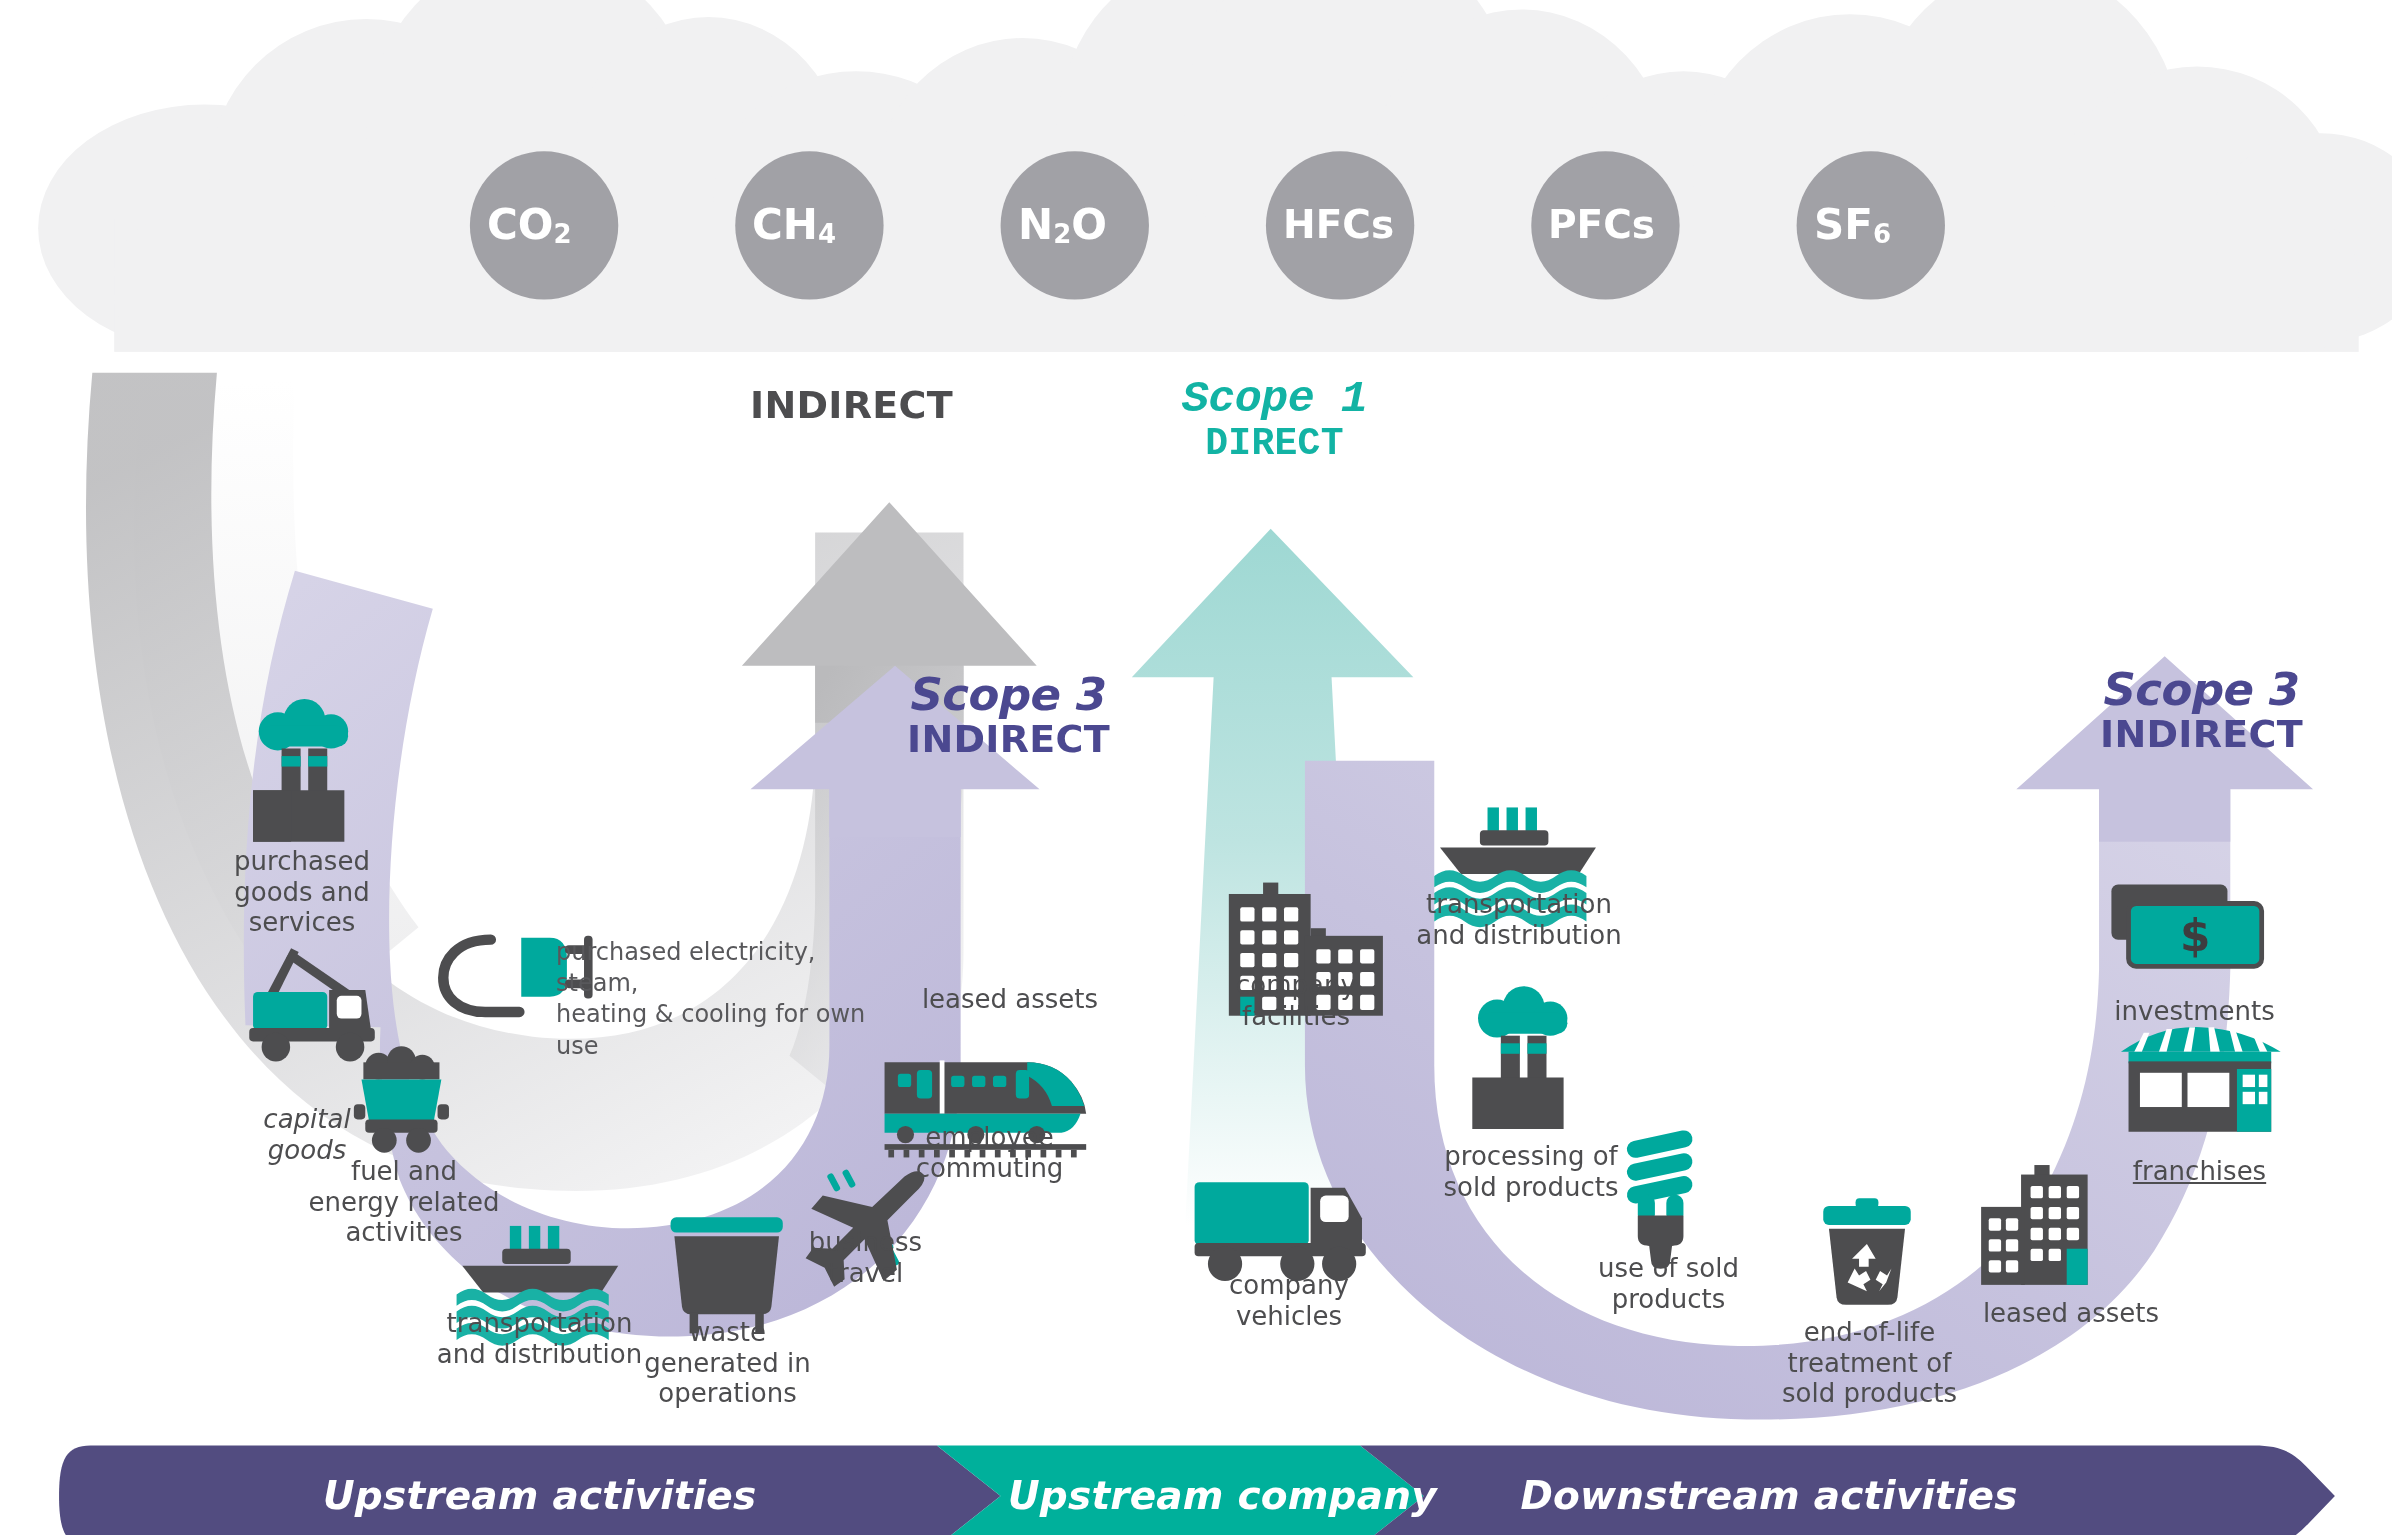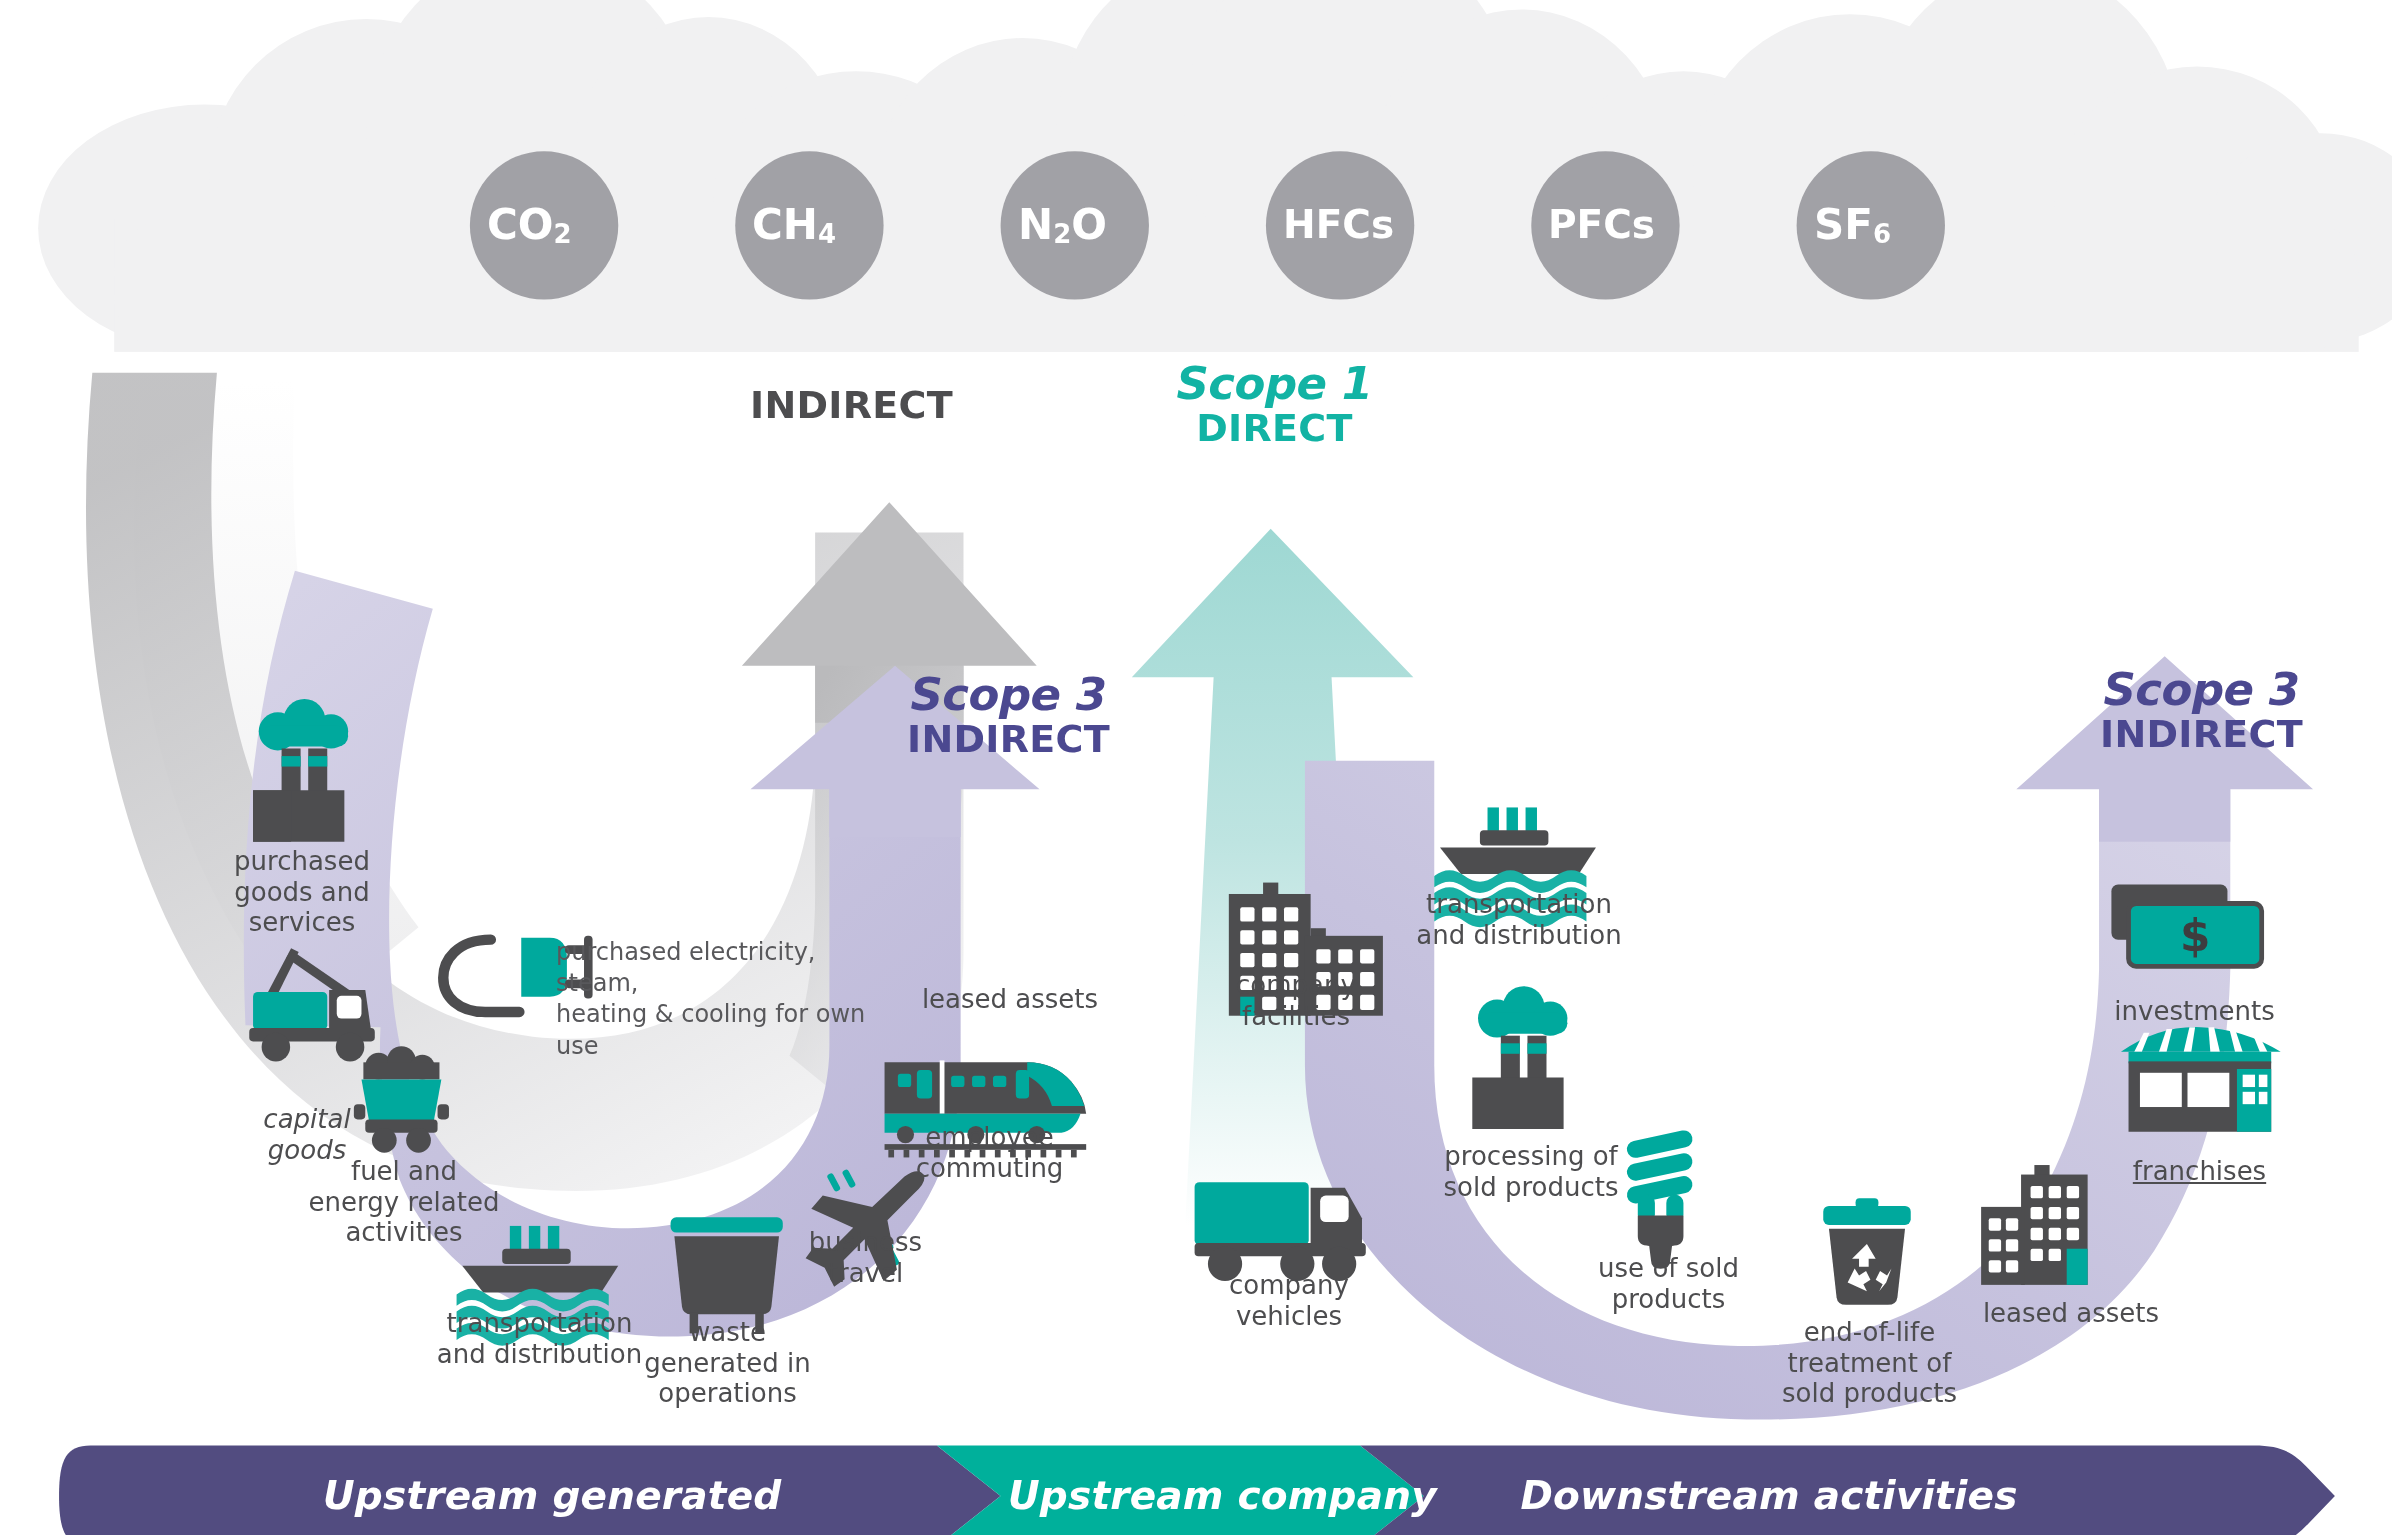--- a/index.html
+++ b/index.html
@@ -446,21 +446,21 @@
   <div class="gas-lbl" style="left:487px;top:200px;width:114px;">CO<sub>2</sub></div>
   <div class="gas-lbl" style="left:752px;top:200px;width:114px;">CH<sub>4</sub></div>
   <div class="gas-lbl" style="left:1018px;top:200px;width:114px;">N<sub>2</sub>O</div>
   <div class="gas-lbl" style="left:1283px;top:202px;width:114px;font-size:39px;">HFCs</div>
   <div class="gas-lbl" style="left:1548px;top:202px;width:114px;font-size:39px;">PFCs</div>
   <div class="gas-lbl" style="left:1814px;top:200px;width:114px;">SF<sub>6</sub></div>
 
   <div class="scope-head" style="left:685px;top:385px;width:333px;">
     <span class="s-kind s2">INDIRECT</span>
   </div>
-  <div class="scope-head" style="left:1108px;top:360px;width:333px;">
+  <div class="scope-head" style="left:1108px;top:376px;width:333px;font-family:Liberation Mono, monospace;">
     <span class="s-name s1">Scope 1</span>
     <span class="s-kind s1">DIRECT</span>
   </div>
   <div class="scope-head" style="left:842px;top:671px;width:333px;">
     <span class="s-name s3">Scope 3</span>
     <span class="s-kind s3">INDIRECT</span>
   </div>
   <div class="scope-head" style="left:2035px;top:666px;width:333px;">
     <span class="s-name s3">Scope 3</span>
     <span class="s-kind s3">INDIRECT</span>
@@ -499,18 +499,18 @@
 sold products</div>
   <div class="lbl item-lbl" style="left:1571px;top:1253px;width:195px;">use of sold
 products</div>
   <div class="lbl item-lbl" style="left:1760px;top:1317px;width:219px;">end-of-life
 treatment of
 sold products</div>
   <div class="lbl item-lbl" style="left:1969px;top:1298px;width:204px;">leased assets</div>
   <div class="lbl item-lbl" style="left:2107px;top:1156px;width:185px;text-decoration:underline;">franchises</div>
   <div class="lbl item-lbl" style="left:2078px;top:956px;width:233px;margin-top:40px;">investments</div>
 
-  <div class="banner-lbl" style="left:323px;top:1473px;width:399px;">Upstream generated</div>
+  <div class="banner-lbl" style="left:323px;top:1473px;width:399px;">Upstream activities</div>
   <div class="banner-lbl" style="left:1008px;top:1473px;width:380px;">Upstream company</div>
   <div class="banner-lbl" style="left:1455px;top:1473px;width:628px;">Downstream activities</div>
 
 </div>
 
 
 </body></html>

